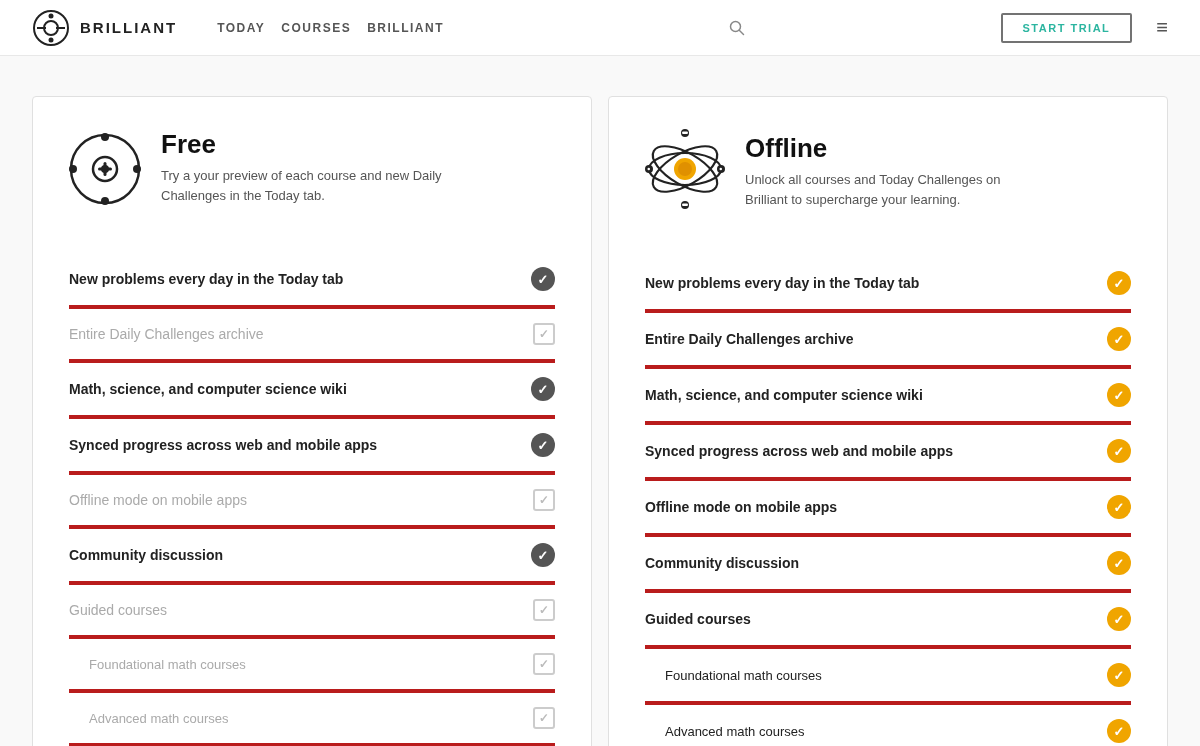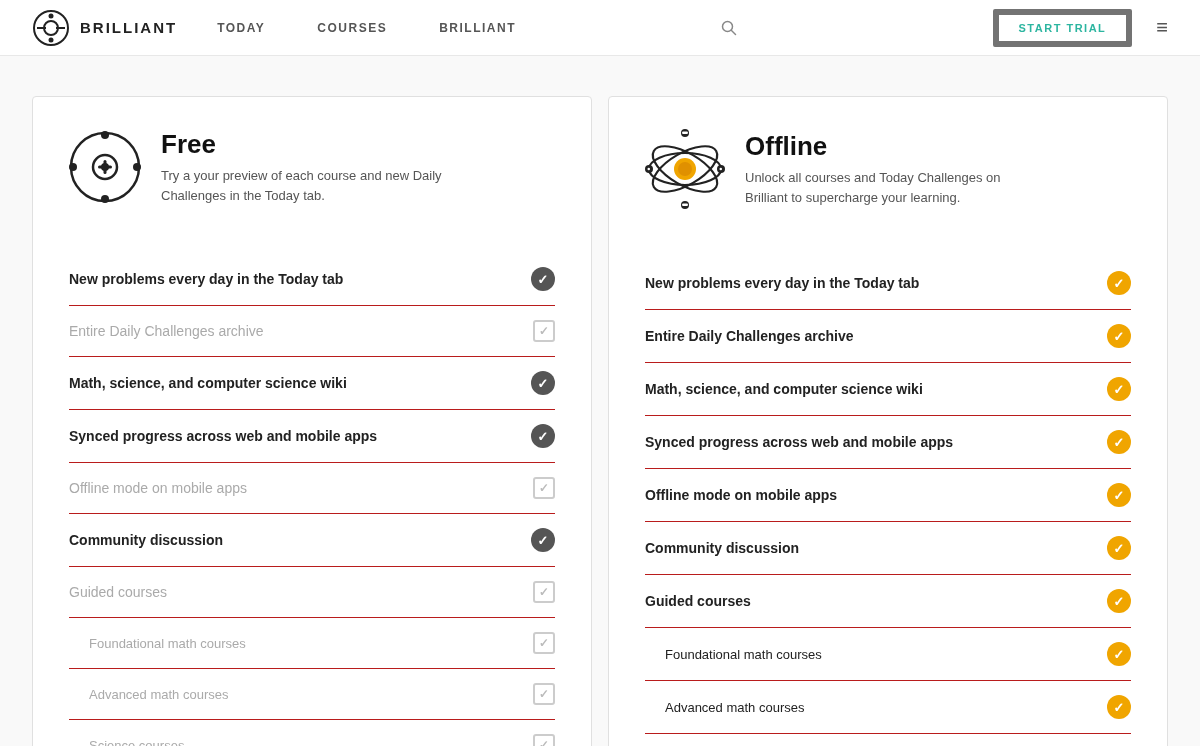--- a/index.html
+++ b/index.html
@@ -33,21 +33,21 @@
       height: 38px;
     }
     .nav-brand {
       font-size: 15px;
       font-weight: 700;
       letter-spacing: 2px;
       color: #222;
     }
     .nav-links {
       display: flex;
-      gap: 52px;
+      gap: 16px;
       margin-right: auto;
     }
     .nav-link {
       font-size: 12px;
       font-weight: 600;
       letter-spacing: 1.5px;
       color: #555;
       text-decoration: none;
       cursor: pointer;
     }
@@ -62,21 +62,21 @@
     }
     .search-input-field {
       border: none;
       outline: none;
       font-size: 14px;
       width: 220px;
       background: transparent;
       color: #555;
     }
     .start-trial-btn {
-      border: 6px solid #737373;
+      border: 2px solid #737373;
       background: transparent;
       color: #2cb5a0;
       padding: 7px 20px;
       font-size: 11px;
       font-weight: 700;
       letter-spacing: 1.5px;
       cursor: pointer;
       border-radius: 2px;
       margin-right: 24px;
     }
@@ -102,21 +102,21 @@
       flex: 1;
       padding: 32px 36px;
       position: relative;
     }
     .plan-card:first-child {
       margin-right: 16px;
     }
 
     .plan-header {
       display: flex;
-      align-items: center;
+      align-items: flex-end;
       gap: 20px;
       margin-bottom: 28px;
       padding-bottom: 20px;
     }
 
     .plan-icon-free {
       width: 72px;
       height: 72px;
     }
     .plan-icon-premium {
@@ -138,21 +138,21 @@
     }
 
     .features-list {
       list-style: none;
     }
     .feature-item {
       display: flex;
       align-items: center;
       justify-content: space-between;
       padding: 14px 0;
-      border-bottom: 1px solid #b91c1c;
+      border-bottom: 4px solid #b91c1c;
     }
     .feature-item:last-child {
       border-bottom: none;
     }
     .feature-label {
       font-size: 14px;
       color: #222;
       font-weight: 600;
     }
     .feature-label.inactive {

